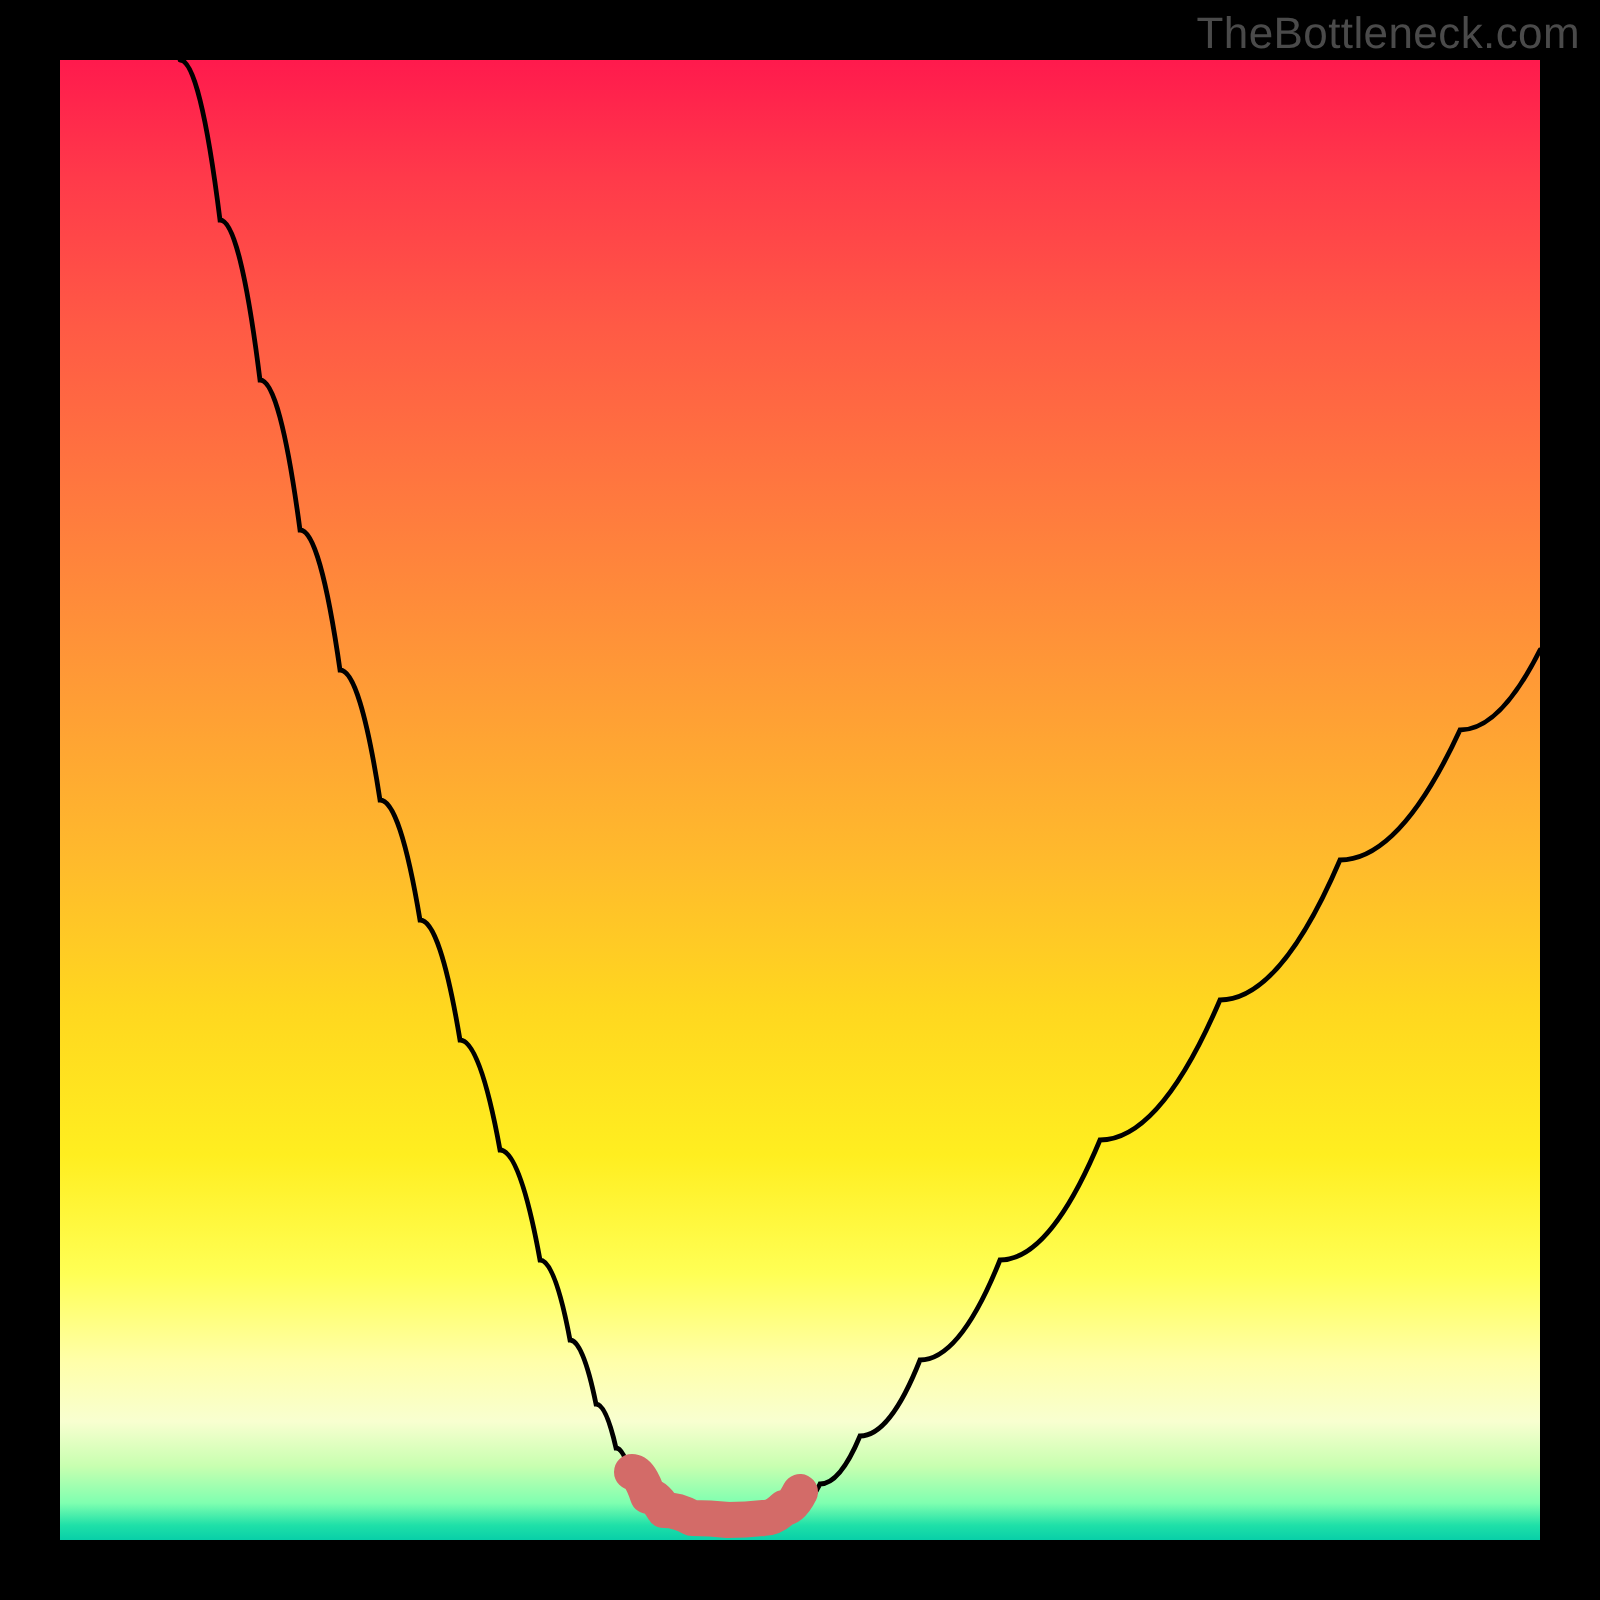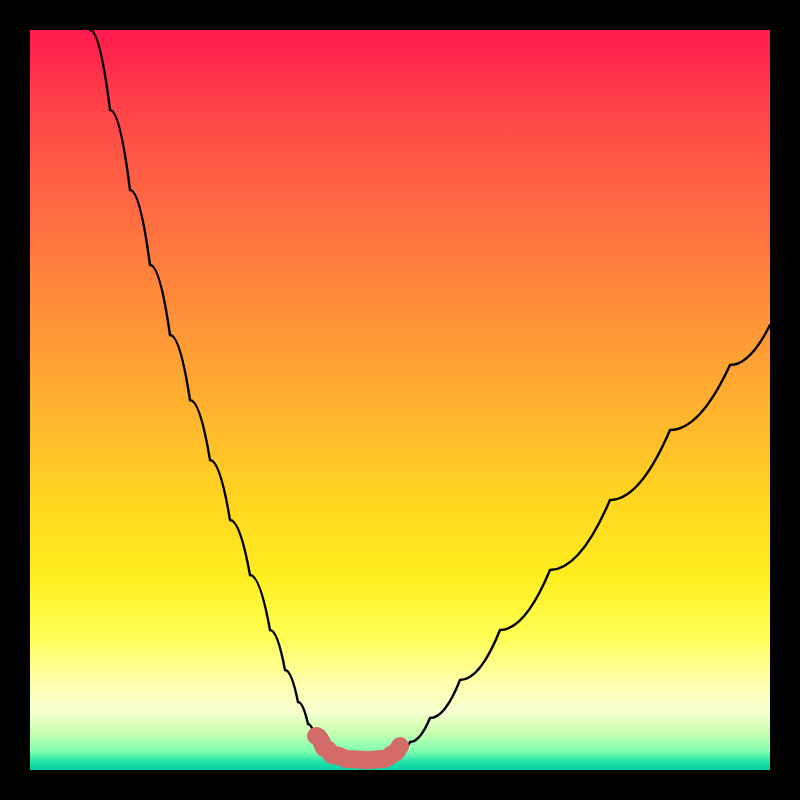--- a/index.html
+++ b/index.html
@@ -61,20 +61,21 @@
     width: 740px;
     height: 740px;
     overflow: visible;
   }
 </style>
 </head>
 <body>
 
 <div class="frame">
 
+  <div class="watermark">TheBottleneck.com</div>
 
   <div class="plot-area">
     <svg class="curve-layer" viewBox="0 0 740 740" preserveAspectRatio="none">
       <path id="curve-left" fill="none" stroke="#000000" stroke-width="2.4" stroke-linecap="round" d="M 60 0 Q 70 0 80 80 Q 90 80 100 160 Q 110 160 120 235 Q 130 235 140 305 Q 150 305 160 370 Q 170 370 180 430 Q 190 430 200 490 Q 210 490 220 545 Q 230 545 240 600 Q 247.5 600 255 640 Q 261.5 640 268 672 Q 273 672 278 694 Q 282 694 286 710 Q 289.5 710 293 720 Q 296.5 720 300 726"></path>
       <path id="curve-floor" fill="none" stroke="#000000" stroke-width="2.4" stroke-linecap="round" d="M 300 726 Q 306 726 312 730 Q 319 730 326 731 Q 333 731 340 731 Q 347 731 354 730 Q 360 730 366 726"></path>
       <path id="curve-right" fill="none" stroke="#000000" stroke-width="2.4" stroke-linecap="round" d="M 366 726 Q 373 726 380 712 Q 390 712 400 688 Q 415 688 430 650 Q 450 650 470 600 Q 495 600 520 540 Q 550 540 580 470 Q 610 470 640 400 Q 670 400 700 335 Q 720 335 740 295"></path>
       <path id="marker-blob" fill="none" stroke-linecap="round" stroke-linejoin="round" d="M 286 706 Q 290 706 294 718 Q 298 718 302 725 Q 309 725 316 729 Q 325 729 334 730 Q 343 730 352 729 Q 357 729 362 724 Q 366 724 370 716" stroke="#d36b68" stroke-width="18"></path>
     </svg>
   </div>
 

